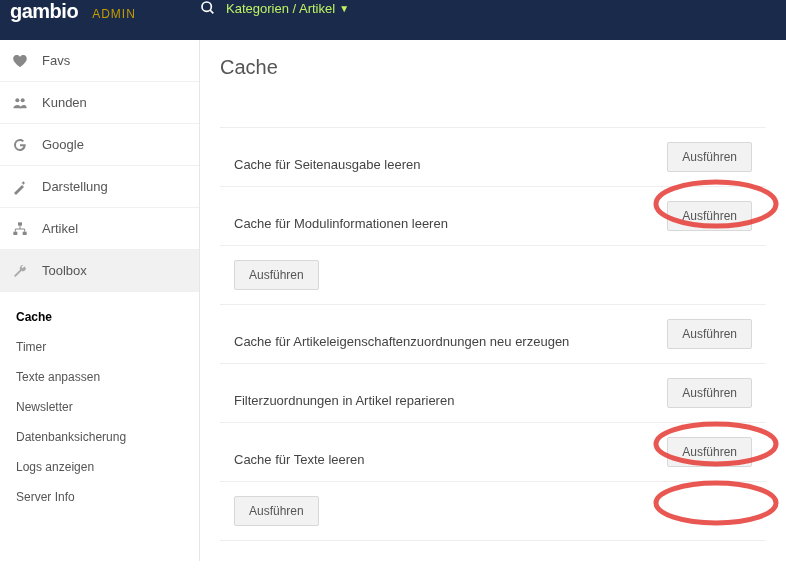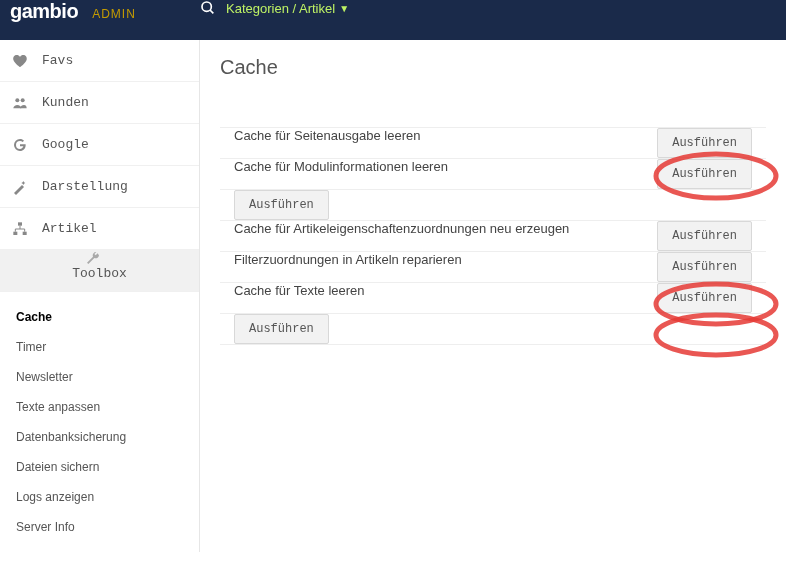--- a/index.html
+++ b/index.html
@@ -6,33 +6,33 @@
   body { font-family: Arial, Helvetica, sans-serif; font-size: 13px; color: #333; background: #fff; width: 786px; }
   .topbar { background: #1a2a4a; height: 40px; display: flex; align-items: flex-start; padding: 0 10px; }
   .brand { display: flex; align-items: baseline; width: 190px; }
   .brand-logo { color: #fff; font-weight: 700; font-size: 20px; letter-spacing: -0.5px; }
   .brand-admin { color: #c49b00; font-size: 12px; letter-spacing: 1px; margin-left: 14px; }
   .search-wrap { display: flex; align-items: center; color: #bef264; font-size: 13px; cursor: pointer; }
   .search-wrap svg { width: 16px; height: 16px; margin-right: 10px; }
   .caret { margin-left: 4px; font-size: 10px; }
   .layout { display: flex; }
   .sidebar { width: 200px; border-right: 1px solid #e6e6e6; }
-  .nav-item { display: flex; align-items: center; height: 42px; padding: 0 12px; border-bottom: 1px solid #f0f0f0; color: #555; cursor: pointer; font-family: Liberation Mono, monospace; }
+  .nav-item { display: flex; align-items: center; height: 42px; padding: 0 12px; border-bottom: 1px solid #f0f0f0; color: #555; cursor: pointer; }
   .nav-item svg { width: 16px; height: 16px; margin-right: 14px; fill: #888; }
-  .nav-item.active { background: #f1f1f1; flex-direction: column; }
+  .nav-item.active { background: #f1f1f1; }
   .nav-item.active svg { fill: #aaa; }
   .sub-nav { padding: 10px 0; }
   .sub-item { padding: 8px 16px; color: #555; font-size: 12px; cursor: pointer; }
   .sub-item.active { color: #000; font-weight: bold; }
   .main { flex: 1; padding: 16px 20px 20px 20px; }
   .page-title { font-size: 20px; color: #555; font-weight: 400; margin-bottom: 48px; }
-  .row { display: flex; align-items: flex-start; justify-content: space-between; padding: 0 14px; border-bottom: 1px solid #eee; position: relative; gap: 36px; }
+  .row { display: flex; align-items: flex-end; justify-content: space-between; padding: 14px 14px; border-bottom: 1px solid #eee; position: relative; gap: 36px; }
   .row:first-of-type { border-top: 1px solid #eee; }
   .row-label { color: #444; }
-  .btn { background: #f2f2f2; border: 1px solid #d8d8d8; color: #555; font-size: 12px; padding: 7px 14px; cursor: pointer; border-radius: 2px; font-family: Liberation Mono, monospace; }
+  .btn { background: #f2f2f2; border: 1px solid #d8d8d8; color: #555; font-size: 12px; padding: 7px 14px; cursor: pointer; border-radius: 2px; }
   .annot { position: absolute; width: 140px; height: 54px; pointer-events:none; }
   .annot svg { width:100%; height:100%; }
 </style>
 </head>
 <body>
 
 <div class="topbar">
   <div class="brand">
     <span class="brand-logo">gambio</span>
     <span class="brand-admin">ADMIN</span>
@@ -88,24 +88,23 @@
     </div>
     <div class="nav-item active">
       <svg viewBox="0 0 24 24">
           <path d="M21 7a5 5 0 0 1-7 5L5 21l-2-2 9-9a5 5 0 0 1 5-7l-3 3 2 2 3-3c.6.8 1 1.8 1 2z"></path>
         </svg>
       <span>Toolbox</span>
     </div>
     <div class="sub-nav">
       <div class="sub-item active">Cache</div>
       <div class="sub-item">Timer</div>
+      <div class="sub-item">Texte anpassen</div>
       <div class="sub-item">Newsletter</div>
-      <div class="sub-item">Texte anpassen</div>
       <div class="sub-item">Datenbanksicherung</div>
-      <div class="sub-item">Dateien sichern</div>
       <div class="sub-item">Logs anzeigen</div>
       <div class="sub-item">Server Info</div>
     </div>
   </div>
 
   <div class="main">
     <h1 class="page-title">Cache</h1>
 
     <div class="row">
       <span class="row-label">Cache für Seitenausgabe leeren</span>
@@ -121,21 +120,21 @@
       </div>
     </div>
     <div class="row">
       <button class="btn">Ausführen</button>
     </div>
     <div class="row">
       <span class="row-label">Cache für Artikeleigenschaftenzuordnungen neu erzeugen</span>
       <button class="btn">Ausführen</button>
     </div>
     <div class="row">
-      <span class="row-label">Filterzuordnungen in Artikeln reparieren</span>
+      <span class="row-label">Filterzuordnungen in Artikel reparieren</span>
       <button class="btn">Ausführen</button>
     </div>
     <div class="row">
       <span class="row-label">Cache für Texte leeren</span>
       <button class="btn">Ausführen</button>
       <div class="annot" style="right:-20px; top:-6px;">
         <svg viewBox="0 0 140 54">
             <ellipse cx="70" cy="27" rx="60" ry="20" fill="none" stroke="#e53935" stroke-width="5" stroke-linecap="round" opacity="0.85"></ellipse>
           </svg>
       </div>

